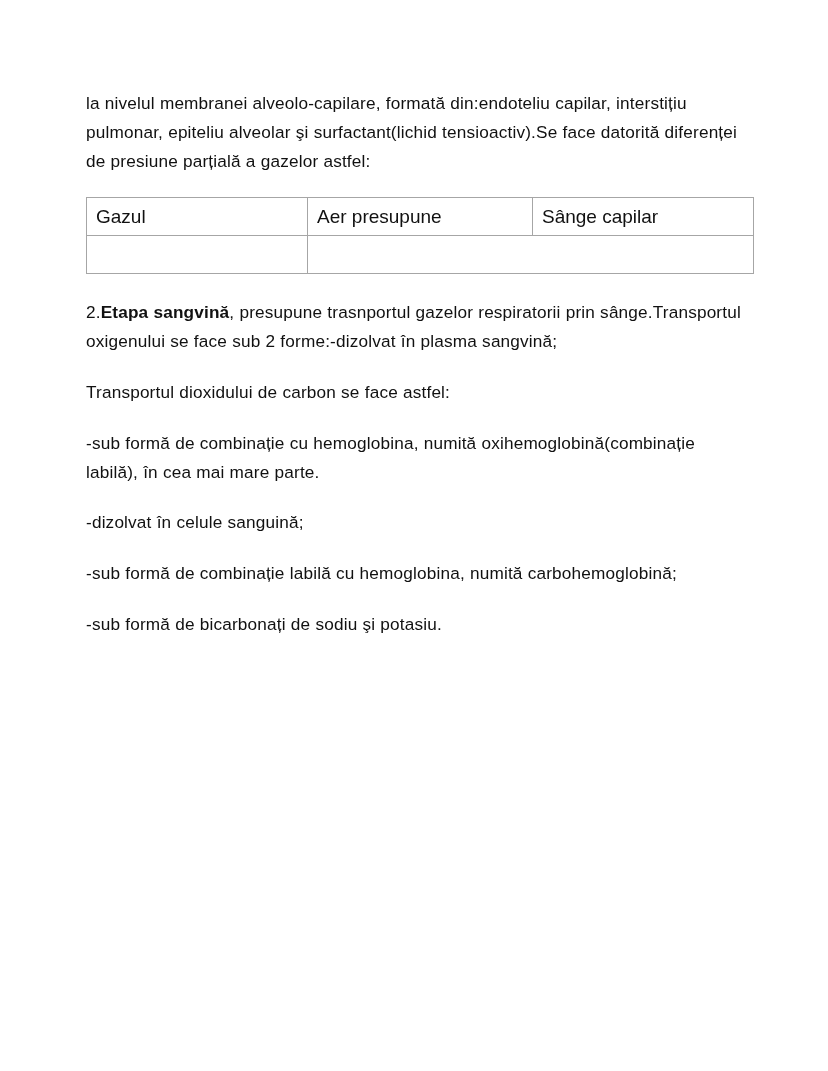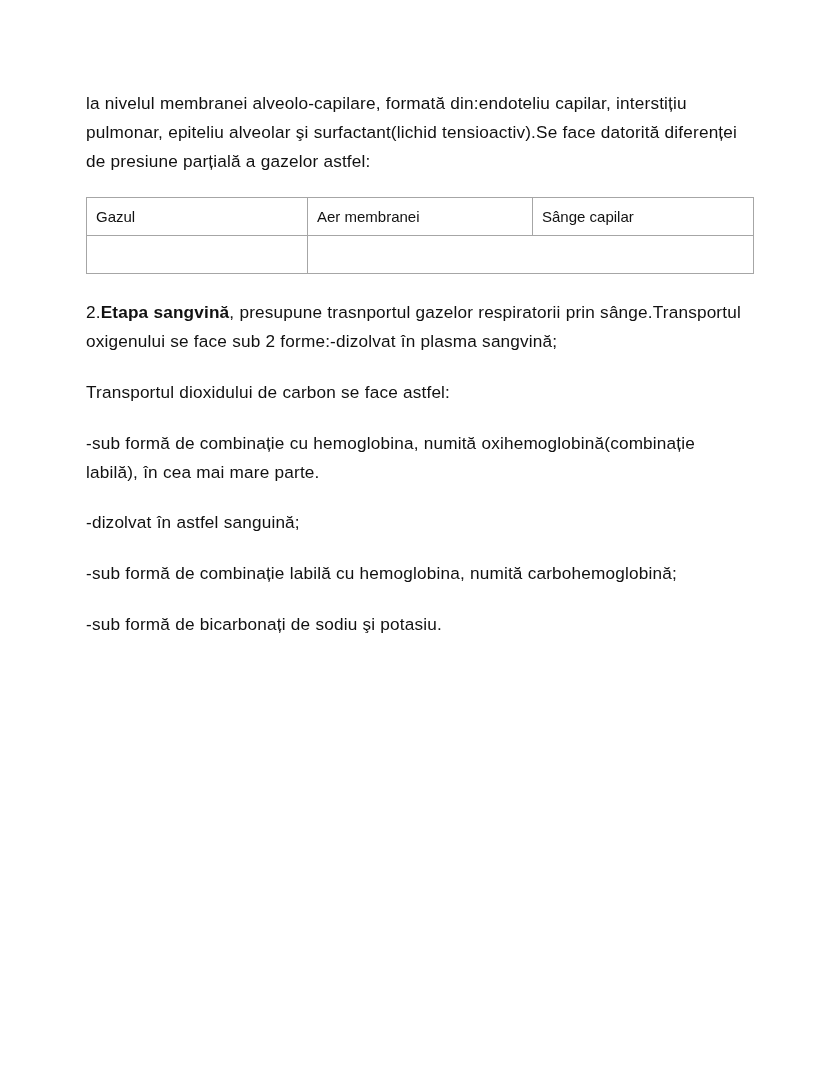--- a/index.html
+++ b/index.html
@@ -41,21 +41,21 @@
   
   table.gas-table {
     border-collapse: collapse;
     width: 667px;
     margin: 0 0 24px 0;
     table-layout: fixed;
   }
   table.gas-table td {
     border: 1px solid #a6a6a6;
     padding: 5px 0 5px 9px;
-    font-size: 15px;
+    font-size: 19px;
     line-height: 27px;
     vertical-align: top;
     color: #111111;
     height: 27px;
     box-sizing: border-box;
   }
   td.col-gas   { width: 221px; }
   td.col-alv   { width: 225px; }
   td.col-cap   { width: 221px; }
   td.col-span  { width: 446px; white-space: nowrap; }
@@ -67,40 +67,40 @@
 
 <div class="page">
   <div class="content">
 
     <p class="para">la nivelul membranei alveolo-capilare, formată din:endoteliu capilar, interstițiu pulmonar, epiteliu alveolar şi surfactant(lichid tensioactiv).Se face datorită diferenței de presiune parțială a gazelor astfel:</p>
 
     <table class="gas-table">
       <tbody>
         <tr>
           <td class="col-gas">Gazul</td>
-          <td class="col-alv">Aer membranei</td>
+          <td class="col-alv">Aer presupune</td>
           <td class="col-cap">Sânge capilar</td>
         </tr>
         <tr class="row-empty">
           <td class="col-gas"></td>
           <td class="col-span" colspan="2"></td>
         </tr>
       </tbody>
     </table>
 
 
     <p class="para">
       <span>2.</span><span class="b">Etapa sangvină</span><span>, presupune trasnportul gazelor respiratorii prin sânge.Transportul oxigenului se face sub 2 forme:-dizolvat în plasma sangvină;</span>
     </p>
 
     <p class="para">Transportul dioxidului de carbon se face astfel:</p>
 
     <p class="para">-sub formă de combinație cu hemoglobina, numită oxihemoglobină(combinație labilă), în cea mai mare parte.</p>
 
-    <p class="para">-dizolvat în astfel sanguină;</p>
+    <p class="para">-dizolvat în celule sanguină;</p>
 
     <p class="para">-sub formă de combinație labilă cu hemoglobina, numită carbohemoglobină;</p>
 
     <p class="para">-sub formă de bicarbonați de sodiu şi potasiu.</p>
 
 
   </div>
 </div>
 
 </body></html>

